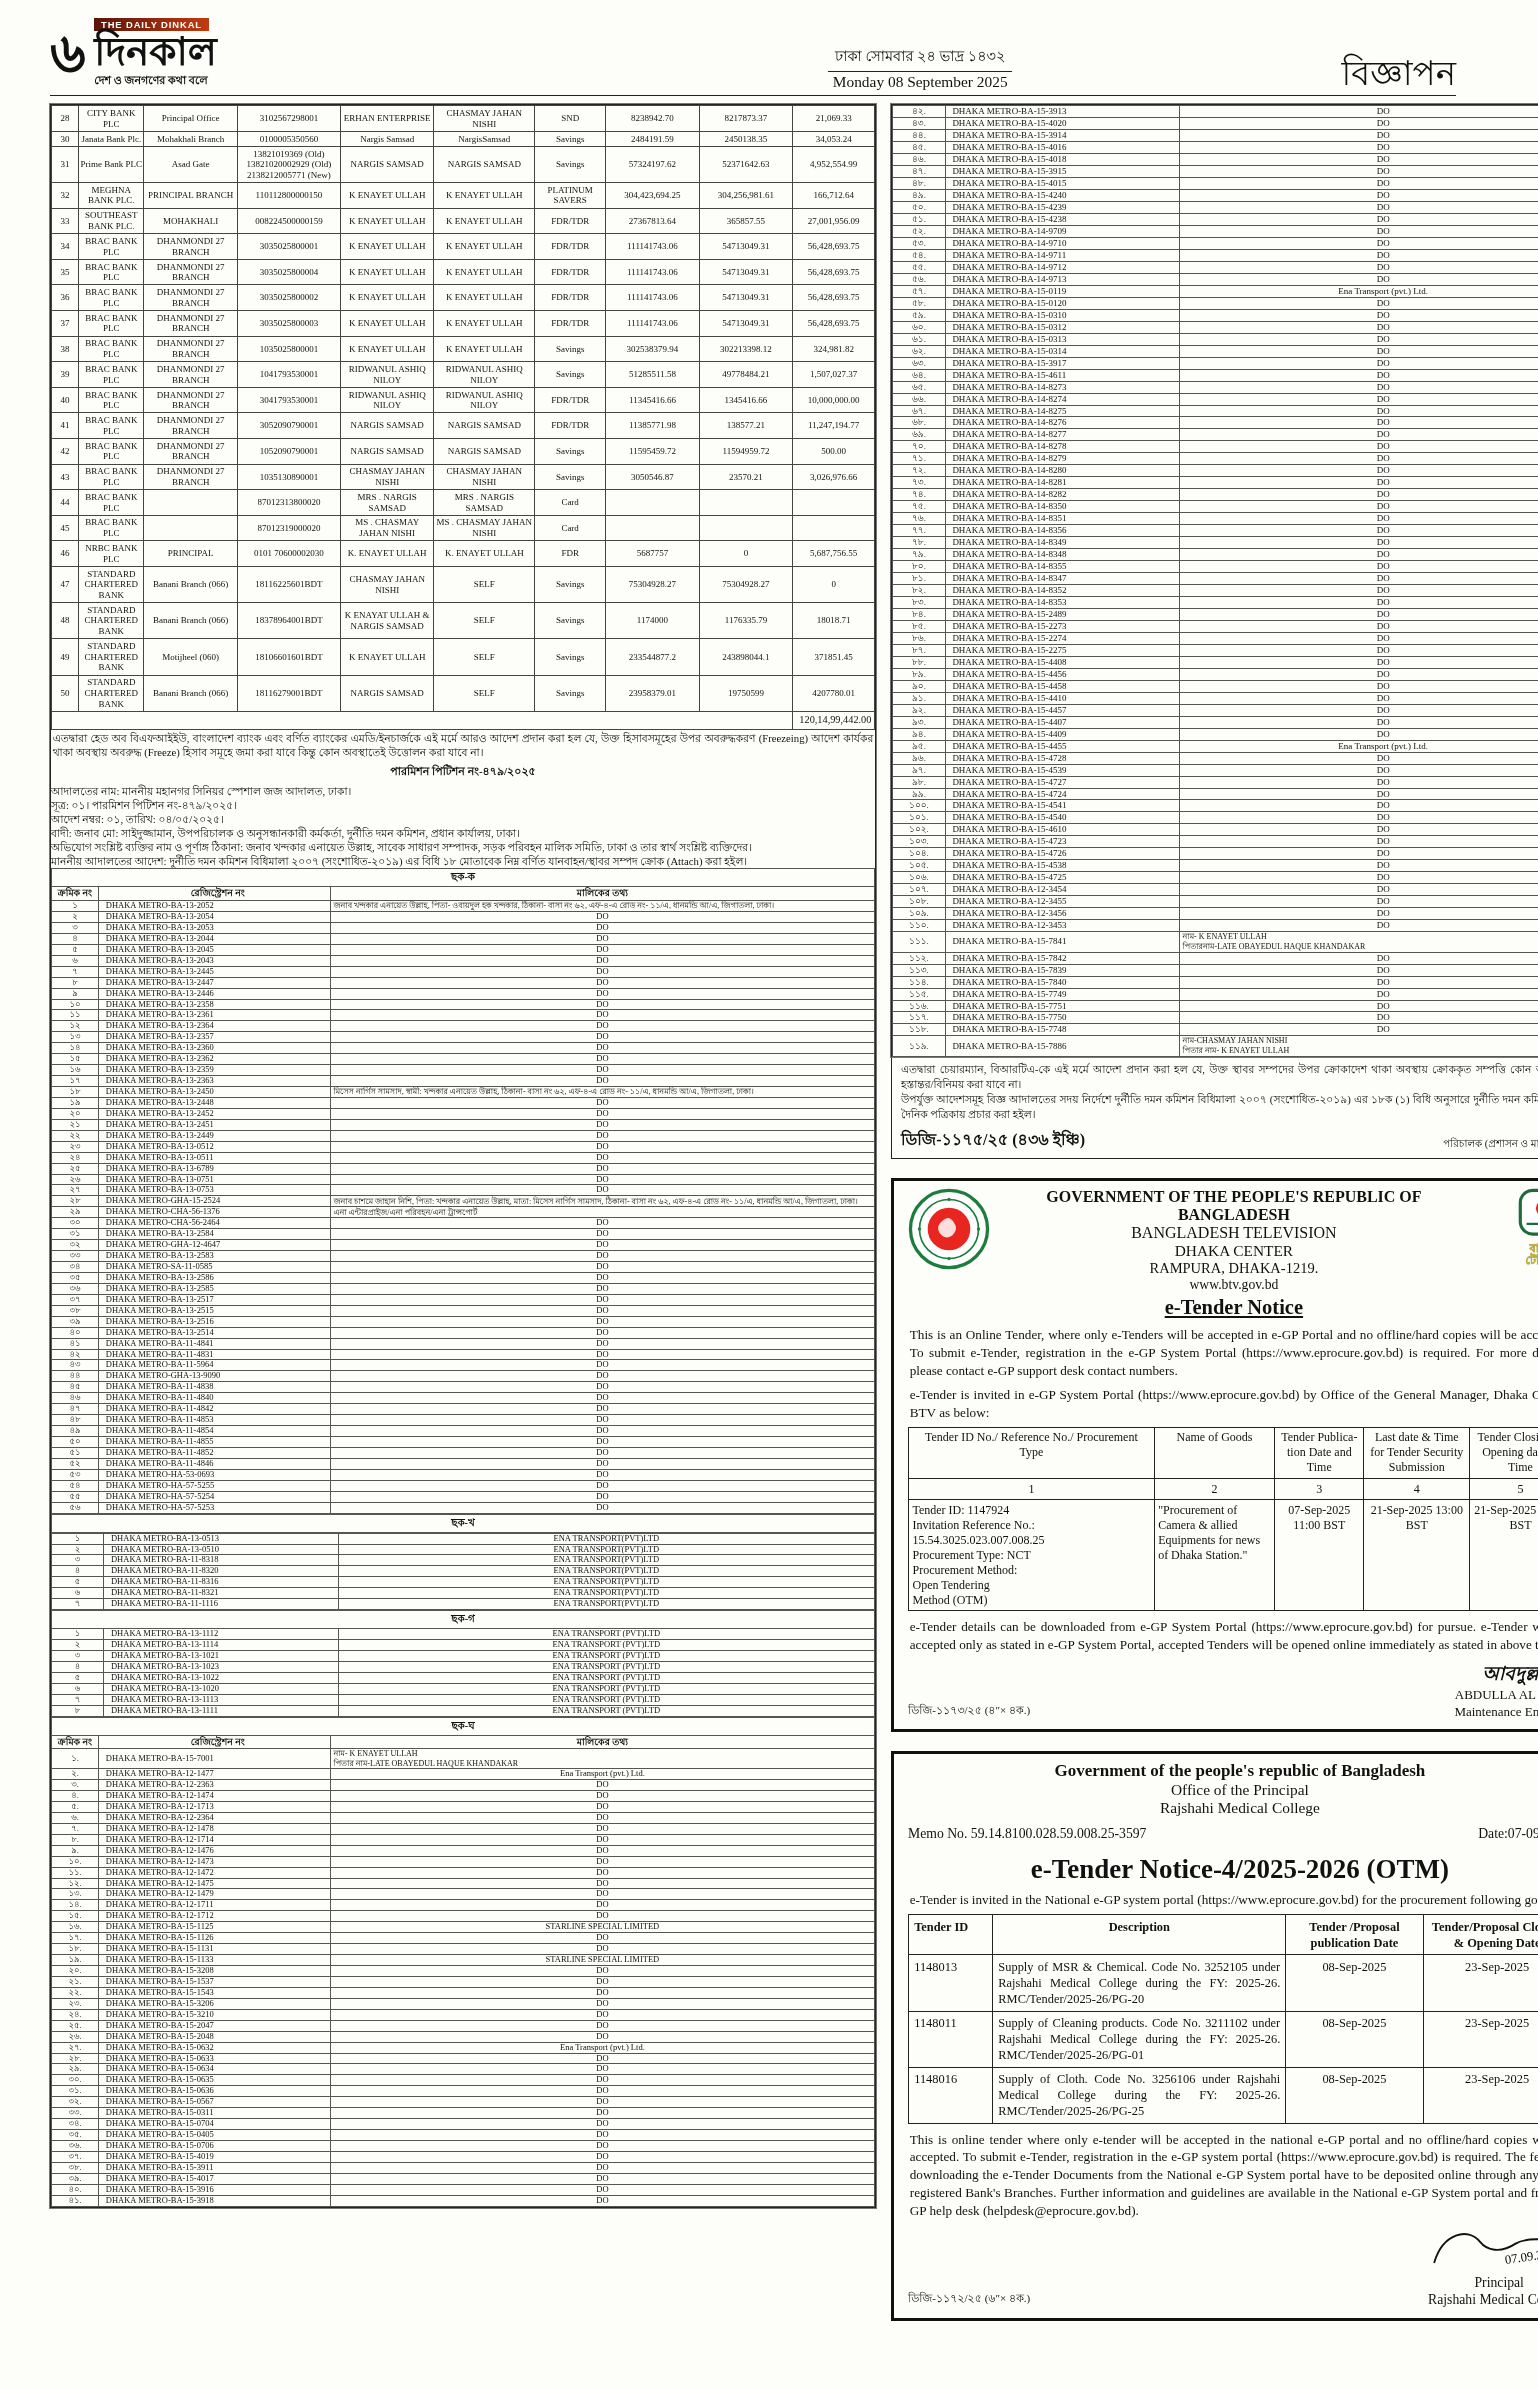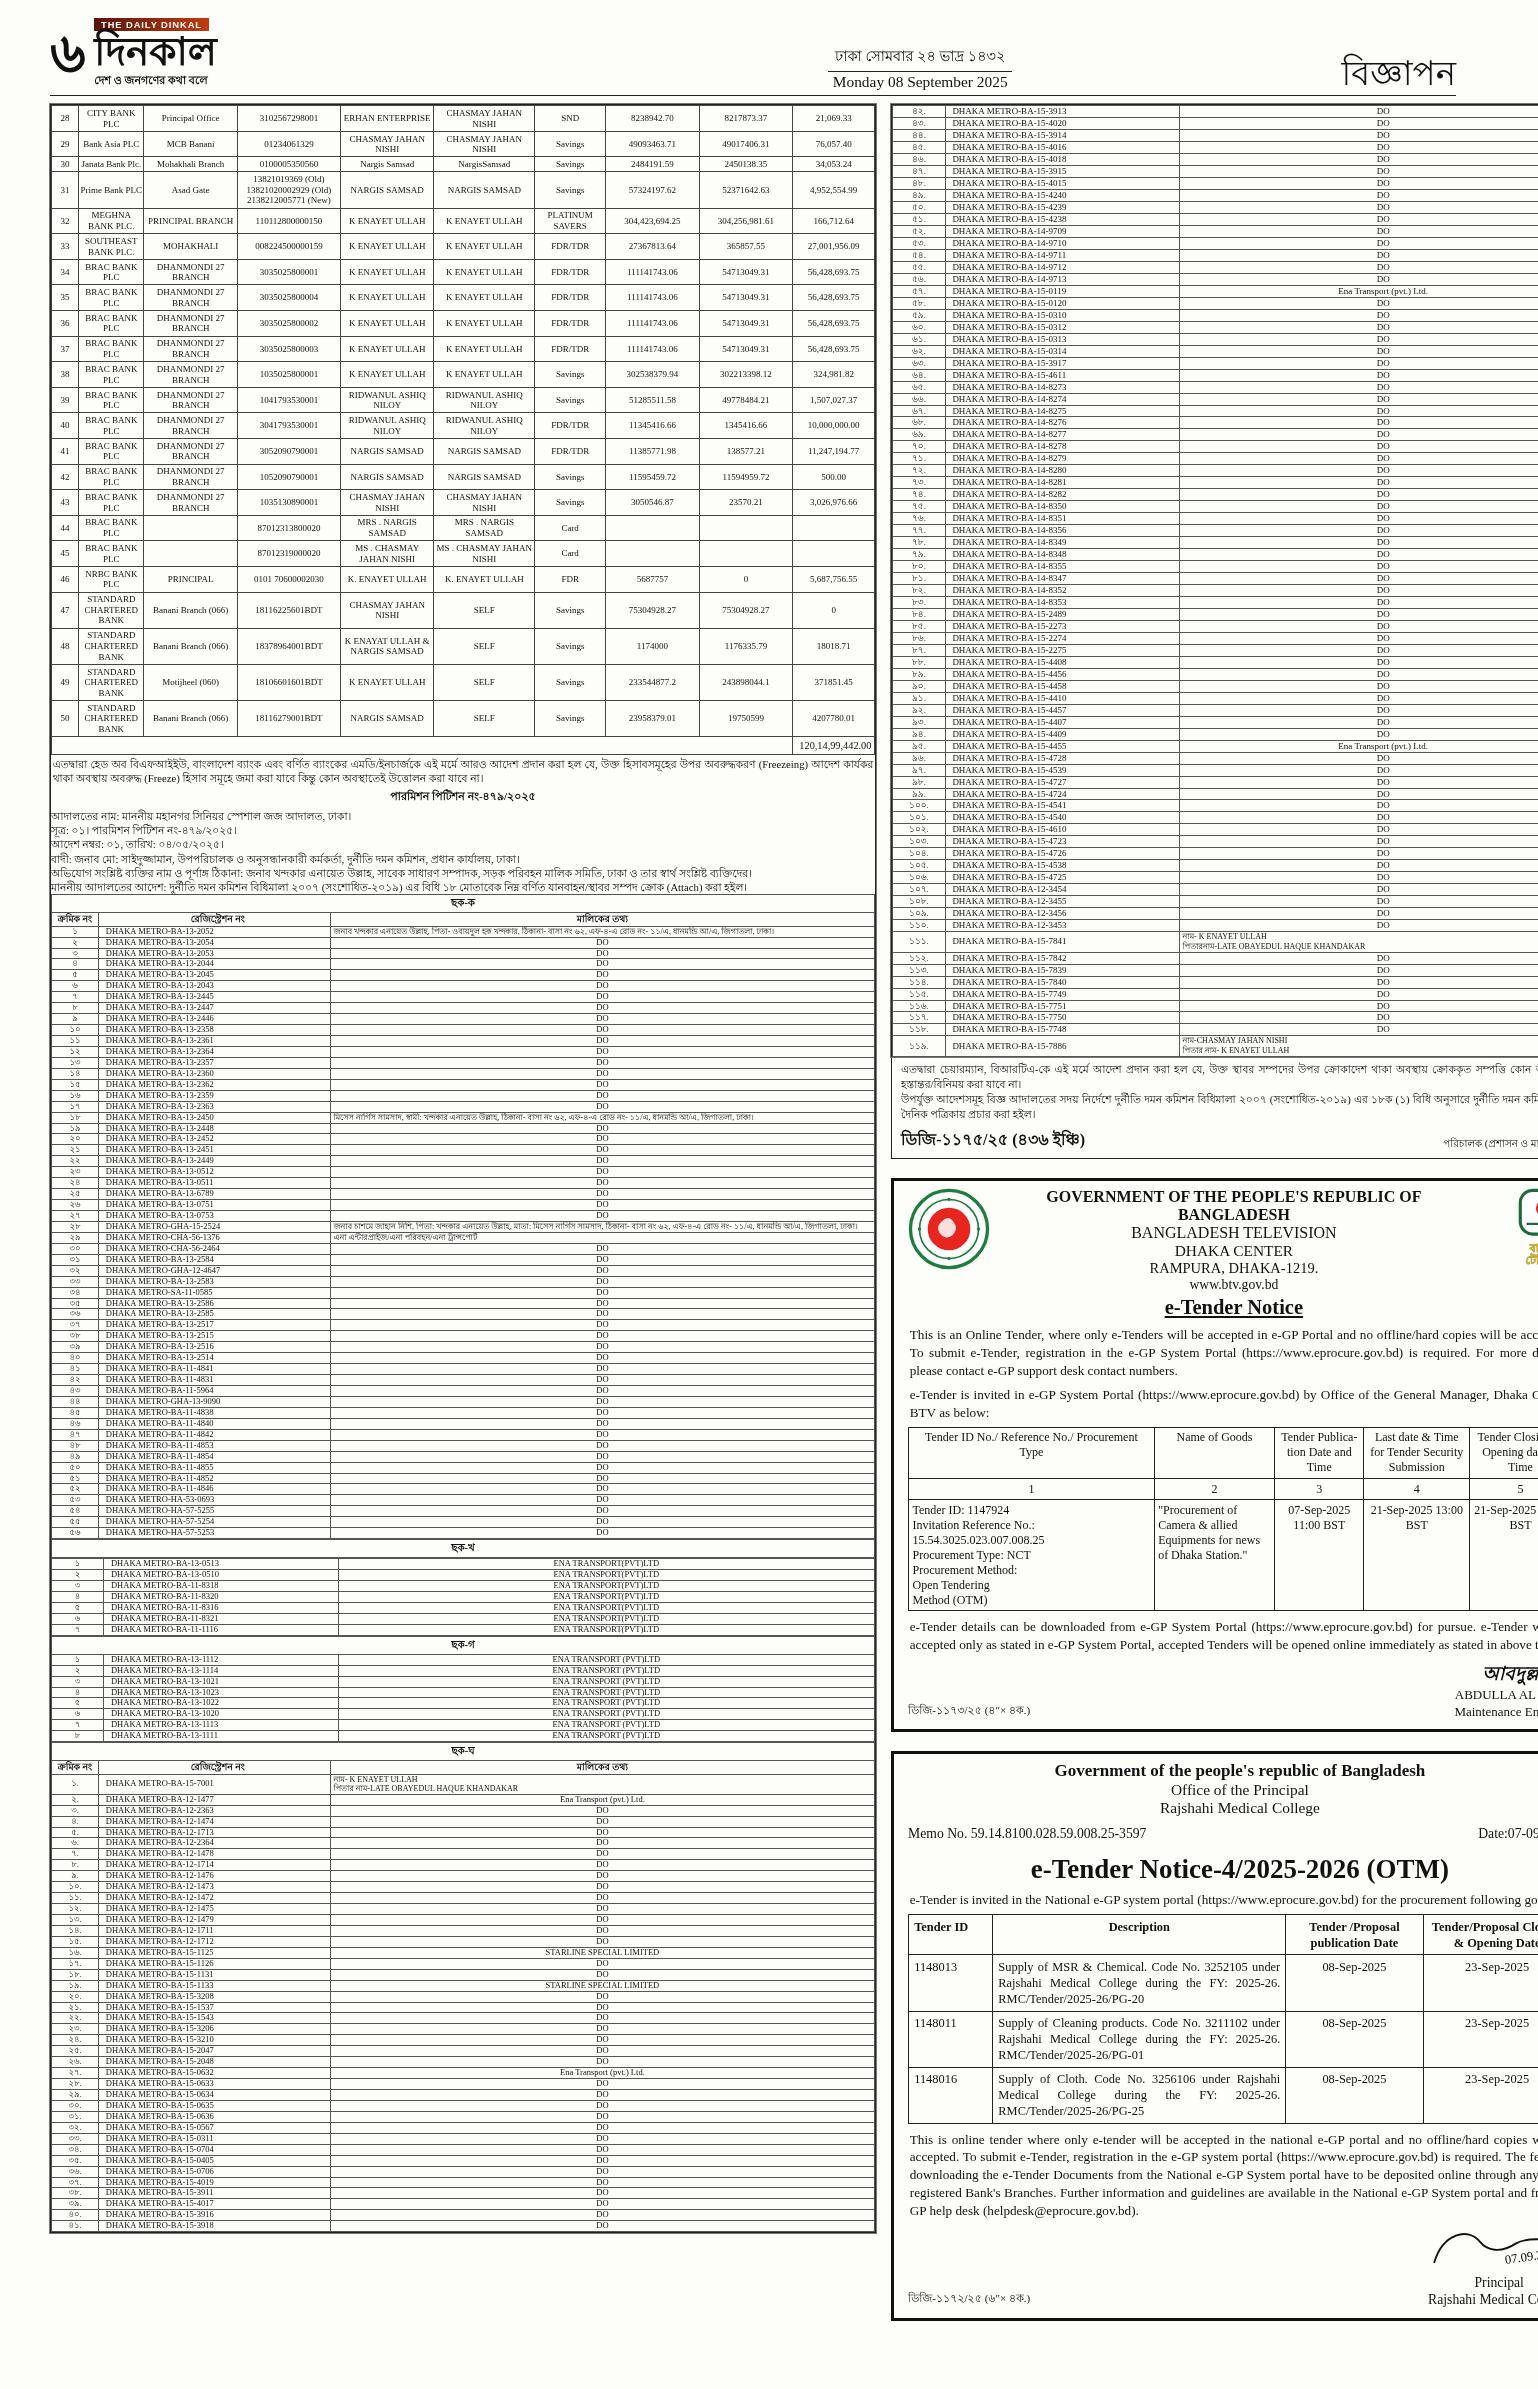--- a/index.html
+++ b/index.html
@@ -133,32 +133,20 @@
                 <td class="c2">Principal Office</td>
                 <td class="c3">3102567298001</td>
                 <td class="c4">ERHAN ENTERPRISE</td>
                 <td class="c5">CHASMAY JAHAN NISHI</td>
                 <td class="c6">SND</td>
                 <td class="c7">8238942.70</td>
                 <td class="c8">8217873.37</td>
                 <td class="c9">21,069.33</td>
               </tr>
               <tr>
-                <td class="c0">29</td>
-                <td class="c1">Bank Asia PLC</td>
-                <td class="c2">MCB Banani</td>
-                <td class="c3">01234061329</td>
-                <td class="c4">CHASMAY JAHAN NISHI</td>
-                <td class="c5">CHASMAY JAHAN NISHI</td>
-                <td class="c6">Savings</td>
-                <td class="c7">49093463.71</td>
-                <td class="c8">49017406.31</td>
-                <td class="c9">76,057.40</td>
-              </tr>
-              <tr>
                 <td class="c0">30</td>
                 <td class="c1">Janata Bank Plc.</td>
                 <td class="c2">Mohakhali Branch</td>
                 <td class="c3">0100005350560</td>
                 <td class="c4">Nargis Samsad</td>
                 <td class="c5">NargisSamsad</td>
                 <td class="c6">Savings</td>
                 <td class="c7">2484191.59</td>
                 <td class="c8">2450138.35</td>
                 <td class="c9">34,053.24</td>

